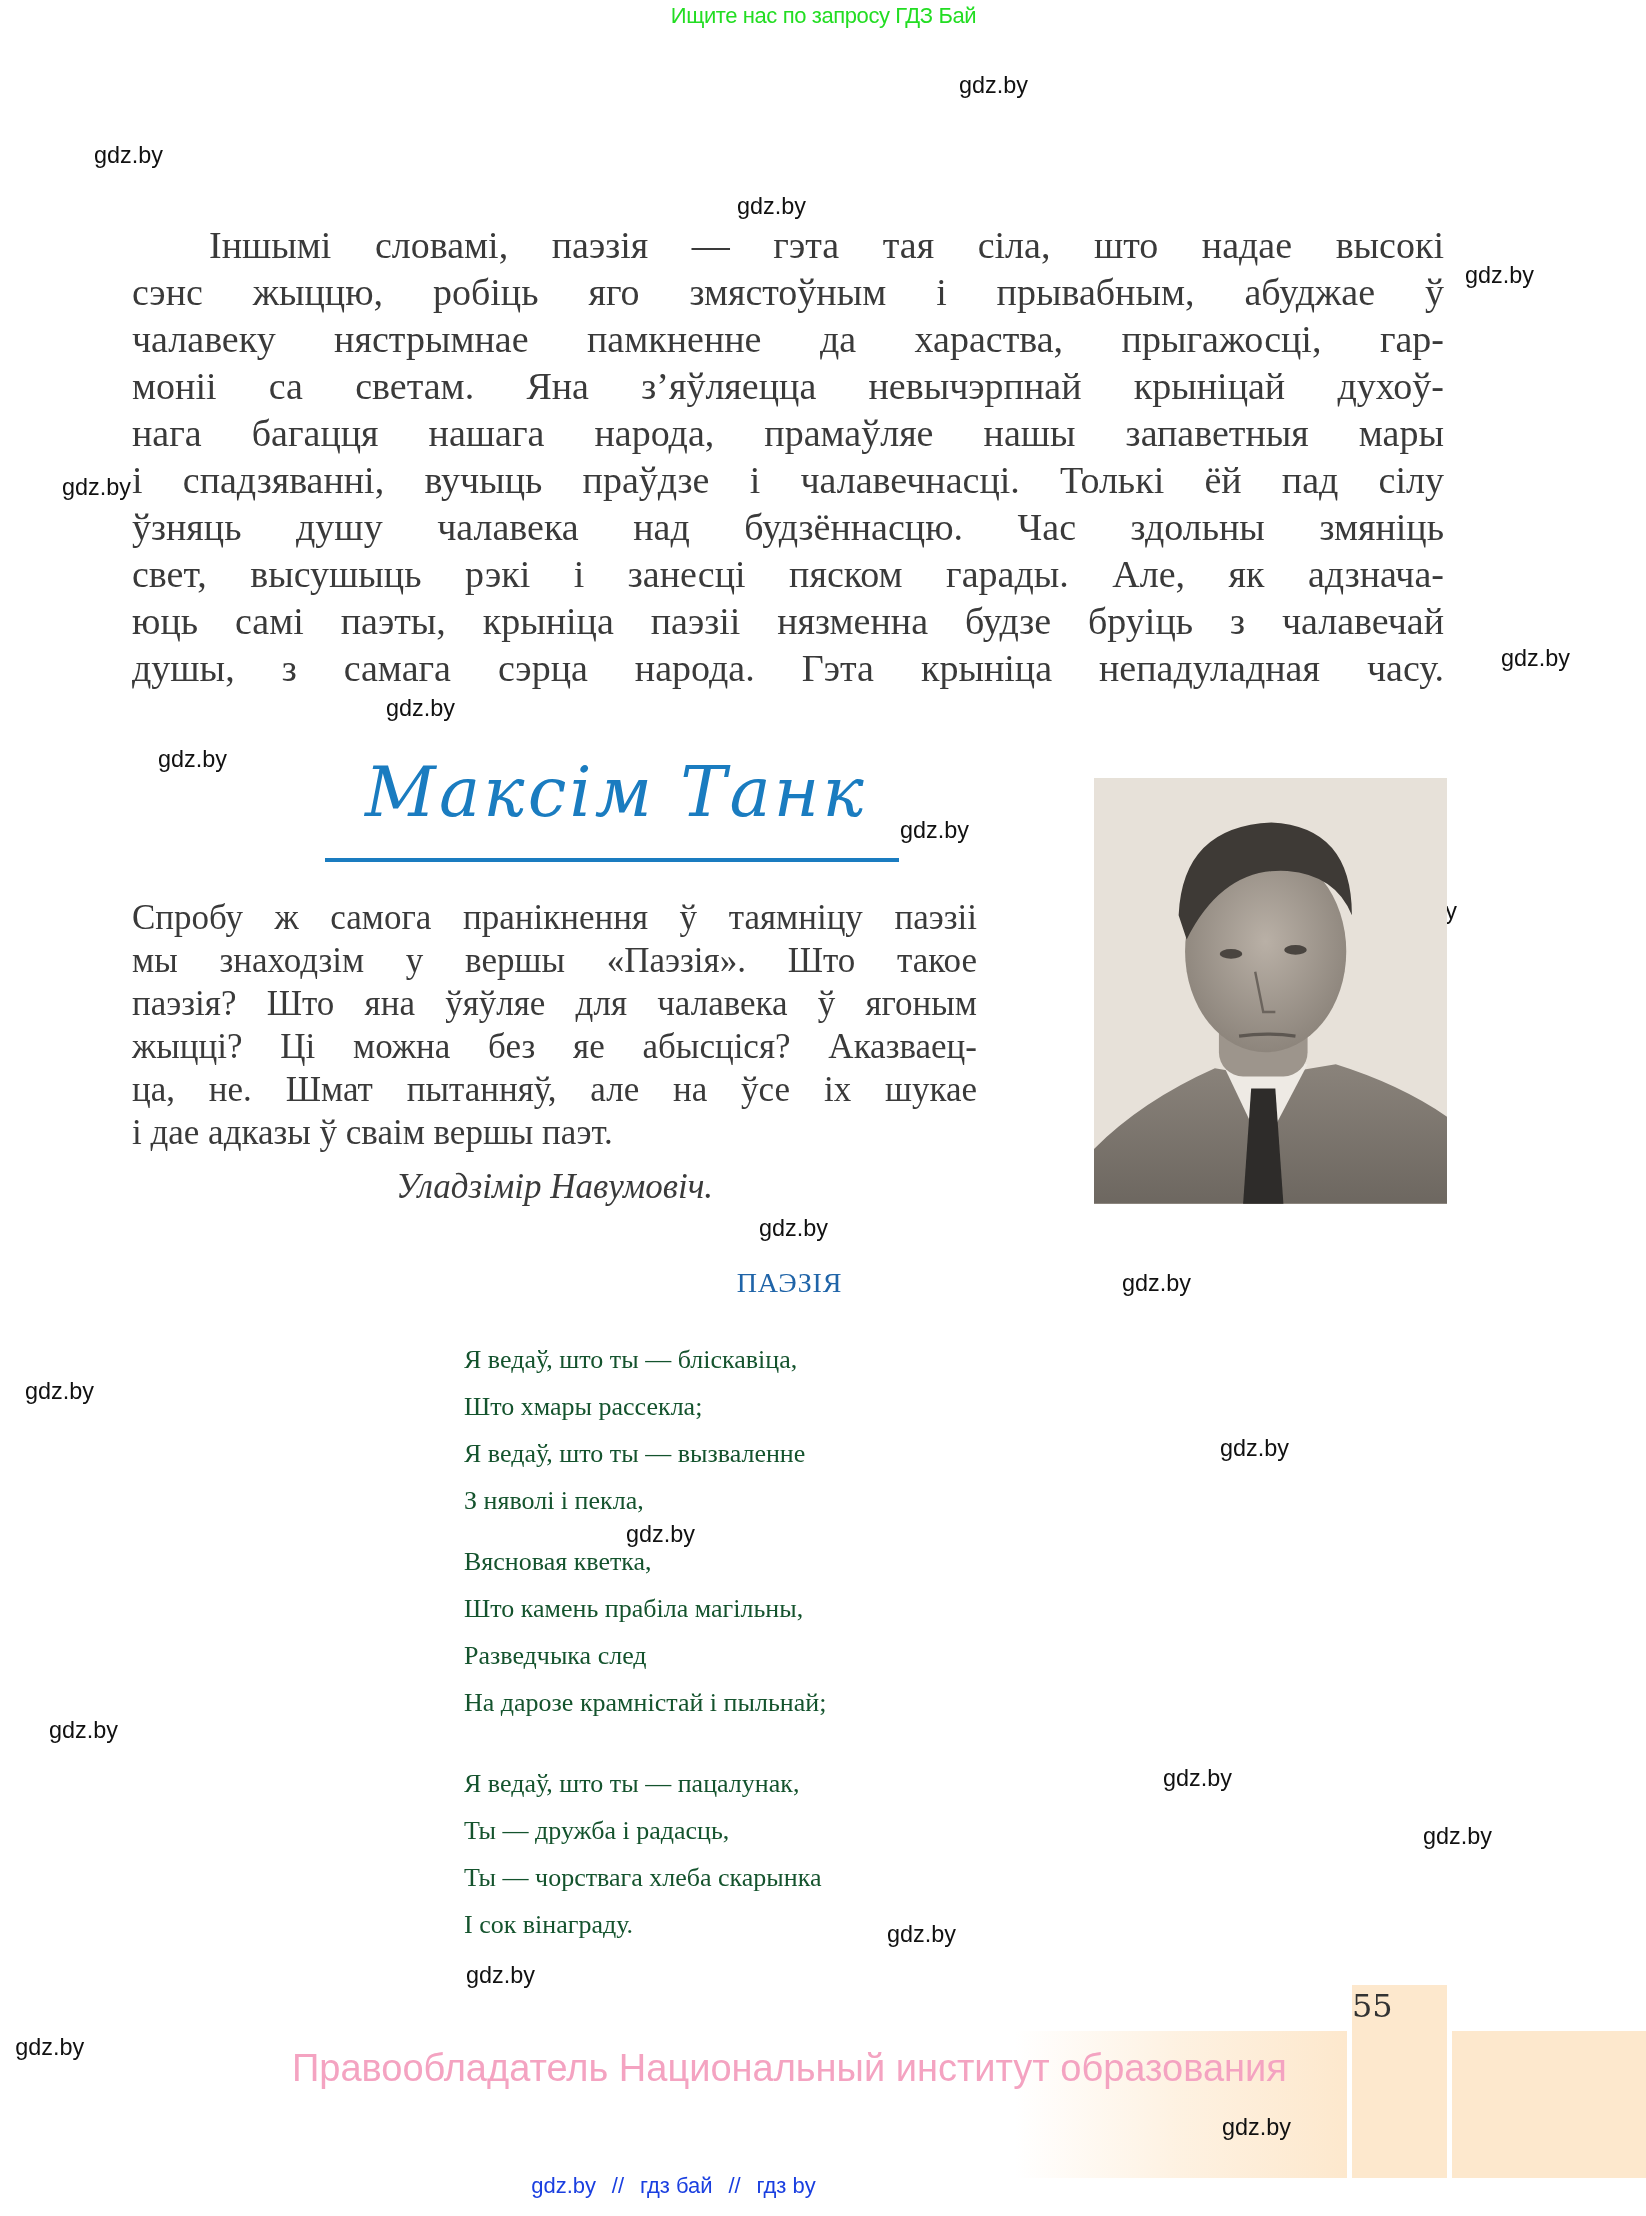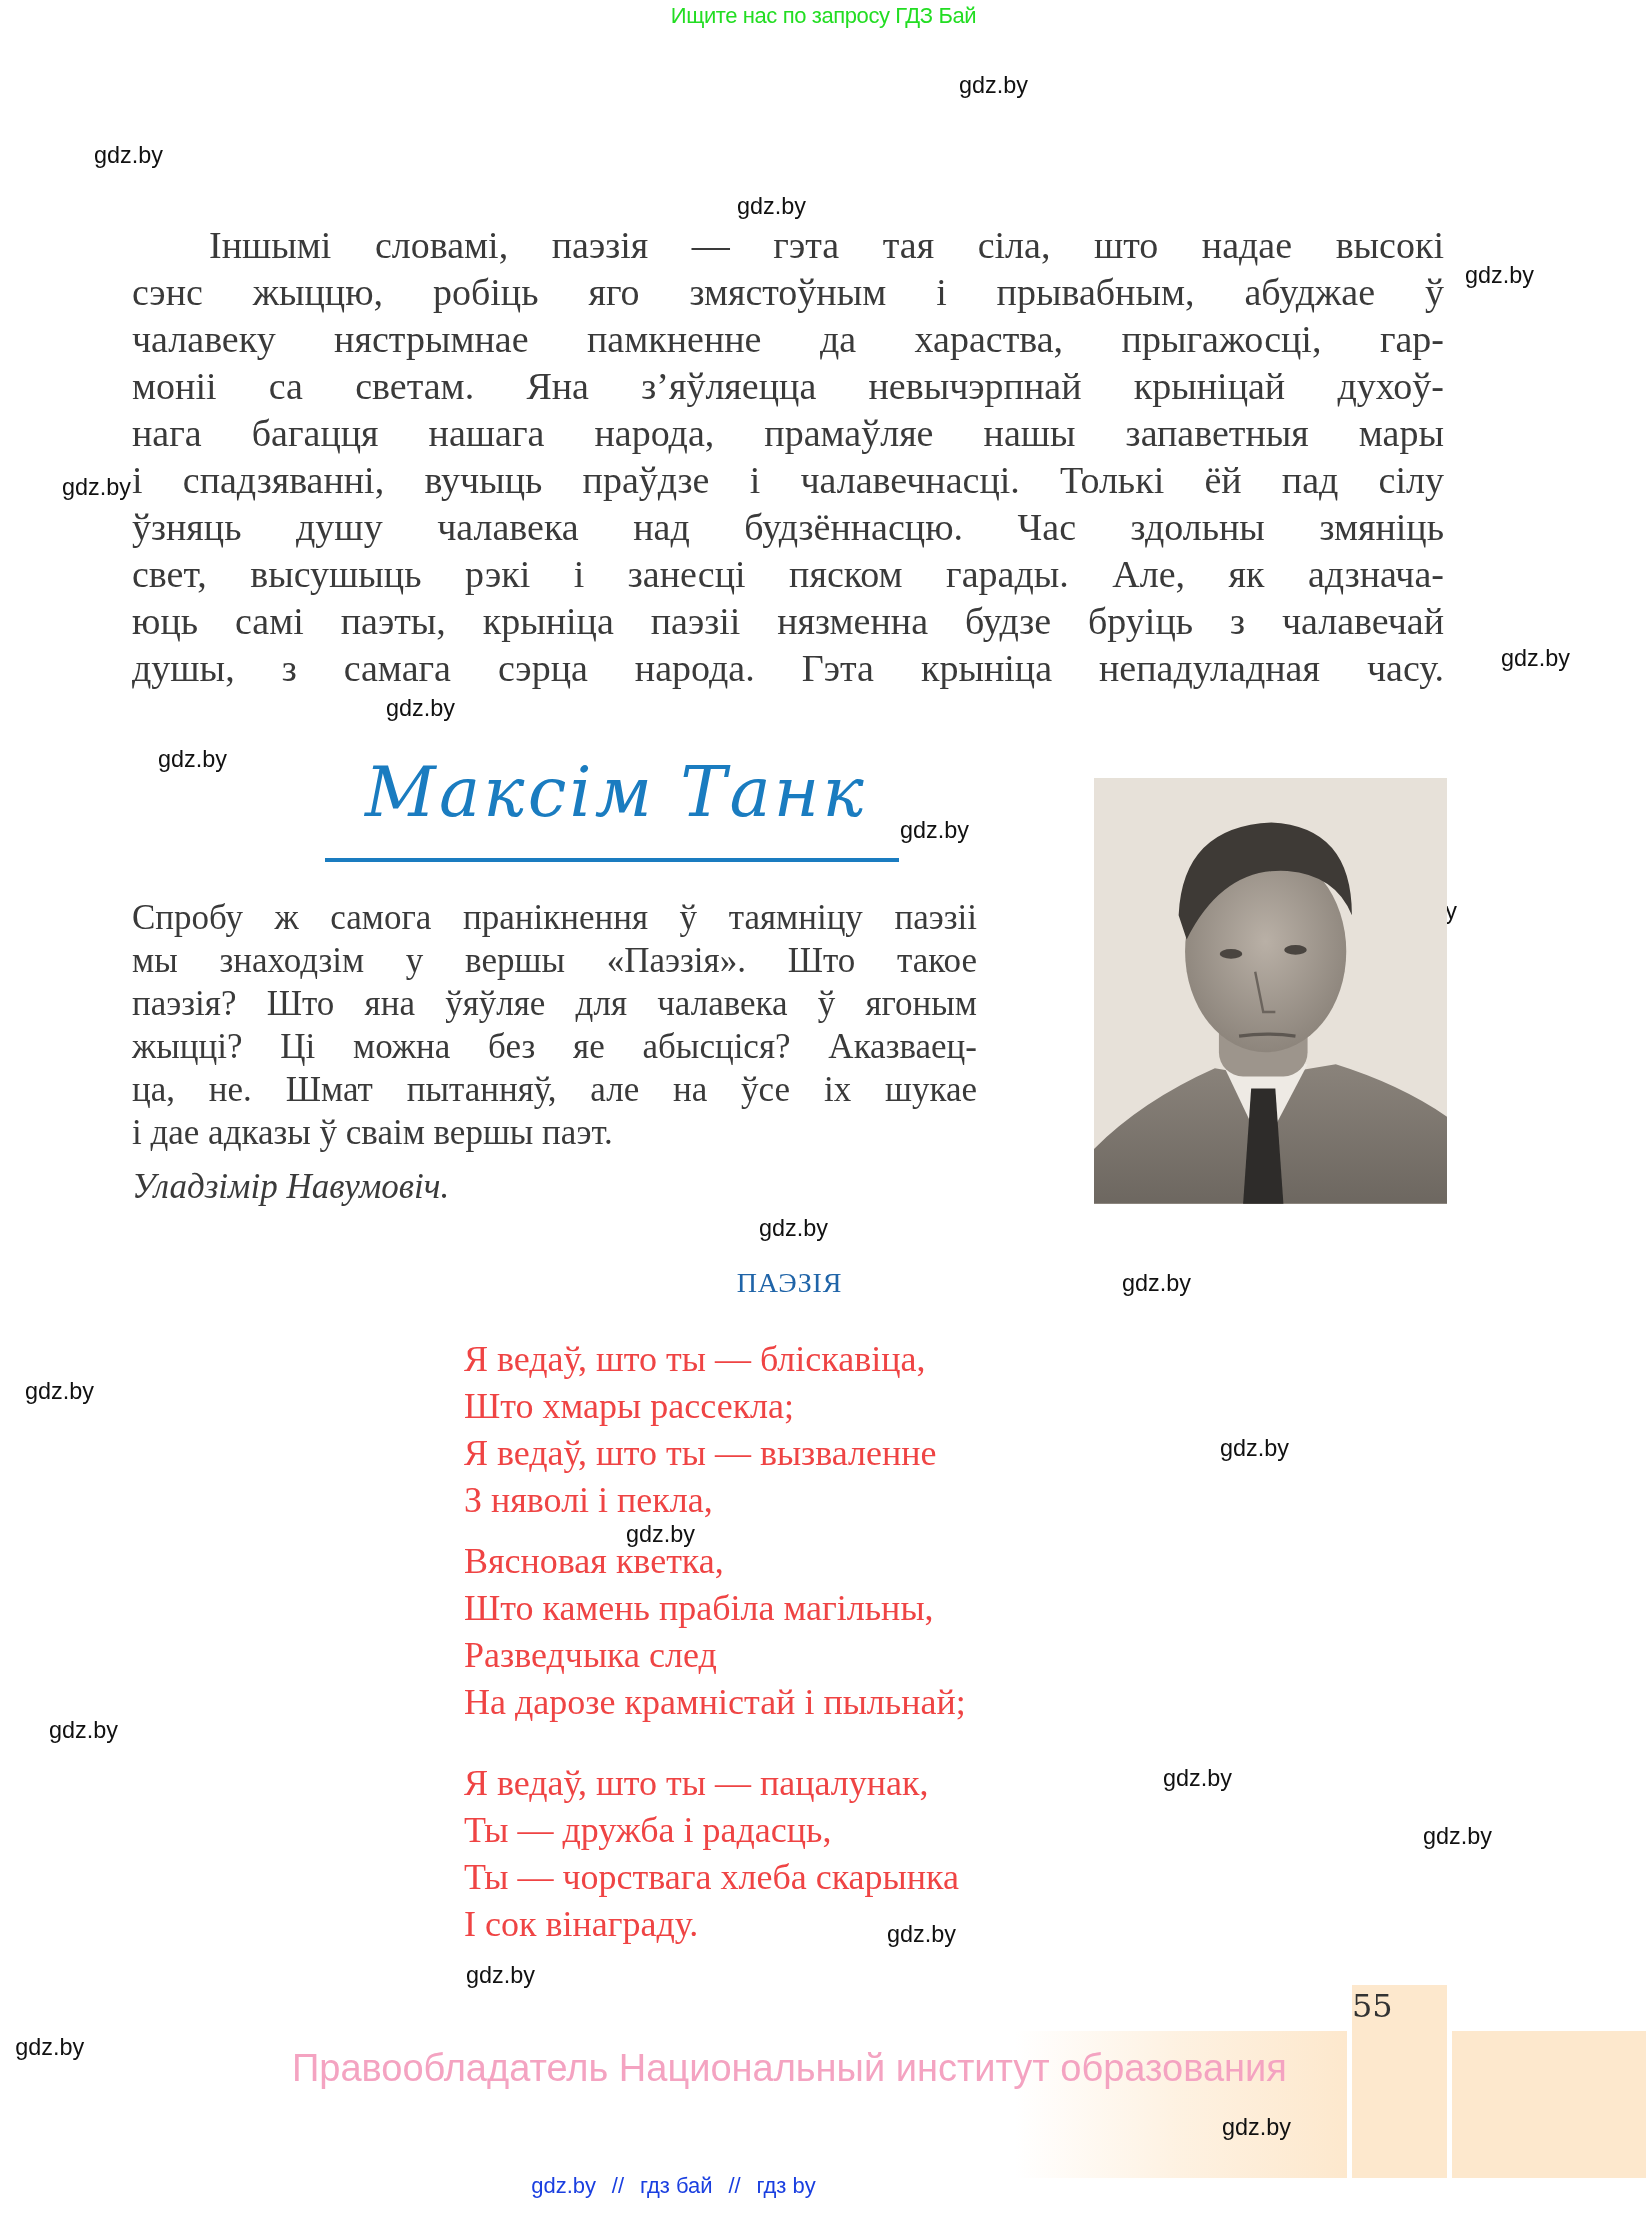--- a/index.html
+++ b/index.html
@@ -17,29 +17,29 @@
   .para .line.indent { padding-left: 77px; }
 
   .author-title { position: absolute; left: 326px; top: 752px; width: 580px; text-align: center;
     font-family: "DejaVu Serif", serif; font-style: italic; font-size: 69px; color: #1a7cc0; letter-spacing: 3.2px; }
   .author-rule { position: absolute; left: 325px; top: 858px; width: 574px; height: 4px; background: #1a7cc0; }
 
   .intro { position: absolute; left: 132px; top: 896px; width: 845px; font-family: "Liberation Serif", serif;
     font-size: 35px; line-height: 43px; color: #3a3a3a; }
   .intro .line { display: block; text-align: justify; text-align-last: justify; white-space: nowrap; height: 43px; }
   .intro .line.last { text-align-last: left; }
-  .signature { position: absolute; left: 132px; top: 1167px; width: 845px; text-align: left;
+  .signature { position: absolute; left: 132px; top: 1167px; width: 845px; text-align: center;
     font-family: "Liberation Serif", serif; font-style: italic; font-size: 35px; color: #3a3a3a; }
 
   .portrait { position: absolute; left: 1094px; top: 778px; width: 353px; height: 426px; background: #e6e0d8; overflow: hidden; }
 
   .poem-title { position: absolute; left: 564px; top: 1267px; width: 451px; text-align: center;
     font-family: "Liberation Serif", serif; font-size: 28px; color: #1f64a8; letter-spacing: 0.8px; }
 
-  .poem { position: absolute; left: 464px; font-family: "Liberation Serif", serif; font-size: 36px; line-height: 47px; color: #ef4444; }
+  .poem { position: absolute; left: 464px; font-family: "Liberation Serif", serif; font-size: 26px; line-height: 47px; color: #14532d; }
   .poem .line { display: block; white-space: nowrap; height: 47px; }
 
   .copyright { position: absolute; left: 292px; top: 2047px; font-family: "Liberation Sans", sans-serif;
     font-size: 38px; color: #f4a3c1; white-space: nowrap; z-index: 3; }
 
   .band-gradient { position: absolute; left: 1015px; top: 2031px; width: 332px; height: 147px;
     background: linear-gradient(to right, rgba(253,232,205,0) 0%, rgba(253,232,205,0.6) 50%, #fde8cd 100%); z-index: 1; }
   .page-block { position: absolute; left: 1352px; top: 1985px; width: 95px; height: 193px; background: #fde8cd; z-index: 1; }
   .page-number { position: absolute; left: 0; top: 2px; width: 95px; text-align: left;
     font-family: "DejaVu Serif", serif; font-size: 32px; color: #333333; }

